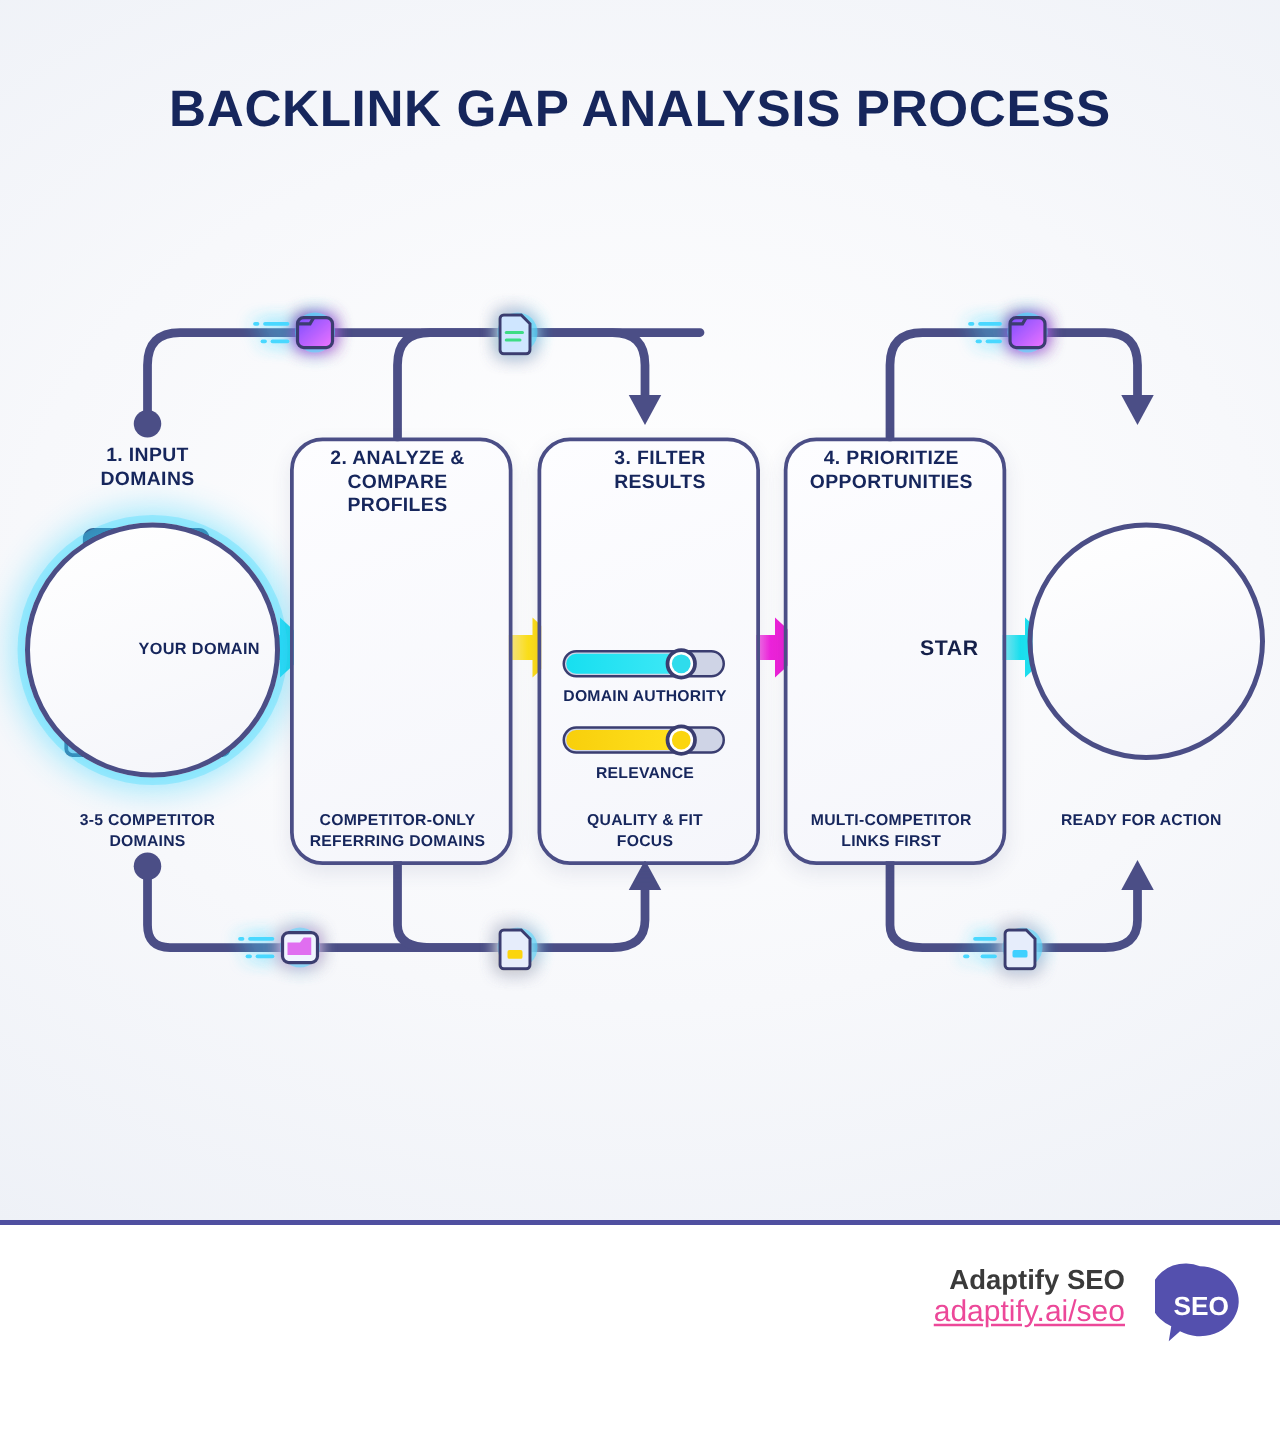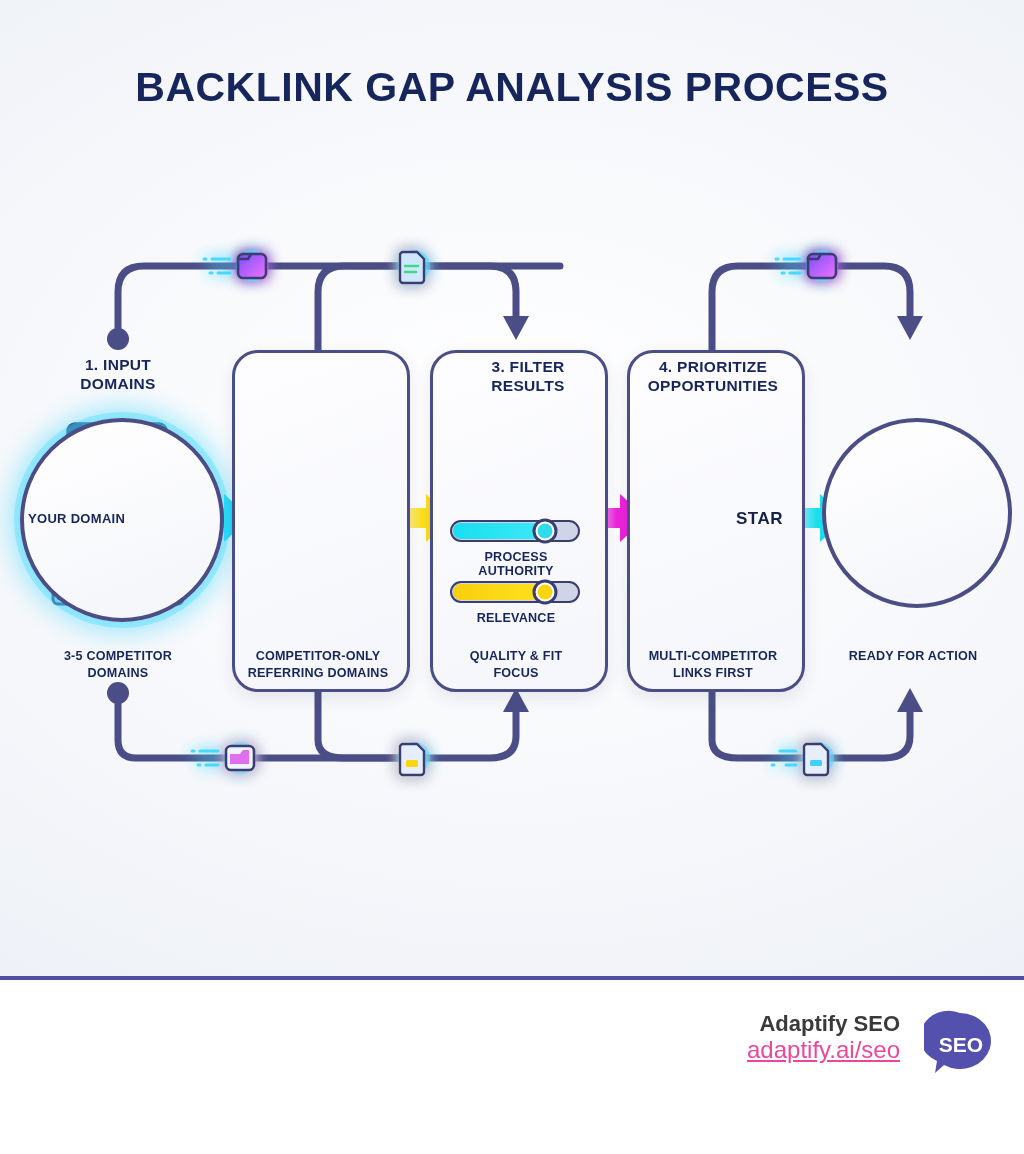--- a/index.html
+++ b/index.html
@@ -66,21 +66,21 @@
     position:absolute;
     border:4px solid #4b4e86;
     border-radius:50%;
     background:linear-gradient(160deg,#ffffff 0%,#f4f5fa 100%);
   }
   .circle.glow{
     box-shadow:0 0 0 6px rgba(60,220,255,.33), 0 0 26px 10px rgba(40,210,255,.45);
   }
   
   .inner-label{
-    position:absolute;text-align:left;
+    position:absolute;text-align:right;
     font-size:13px;font-weight:bold;color:#16265c;letter-spacing:.3px;
   }
   .slider-label{
     position:absolute;text-align:center;width:100%;
     font-size:12.6px;font-weight:bold;color:#16265c;letter-spacing:.2px;
   }
   .star-label{
     position:absolute;font-size:17px;font-weight:bold;color:#15204a;letter-spacing:.5px;
   }
   
@@ -451,20 +451,25 @@
 
     <div class="card" style="left:627px;top:350px;width:172px;height:336px;"></div>
 
     <div class="circle" style="left:822px;top:418px;width:182px;height:182px;"></div>
 
     <div class="step-heading" style="left:18px;top:355px;width:200px;">
       <div>1. INPUT</div>
       <div>DOMAINS</div>
     </div>
 
+    <div class="step-heading" style="left:232px;top:357px;width:172px;">
+      <div>2. ANALYZE &amp;</div>
+      <div>COMPARE</div>
+      <div>PROFILES</div>
+    </div>
 
     <div class="step-heading" style="left:430px;top:357px;width:172px;padding-left:12px;">
       <div>3. FILTER</div>
       <div>RESULTS</div>
     </div>
 
     <div class="step-heading" style="left:620px;top:357px;width:186px;">
       <div>4. PRIORITIZE</div>
       <div>OPPORTUNITIES</div>
     </div>
@@ -474,21 +479,21 @@
 
     <div class="star-label" style="left:736px;top:509px;">STAR</div>
 
     <div style="position:absolute;left:450px;top:520px;width:132px;">
       <div class="slider">
         <div class="fill" style="background:linear-gradient(90deg,#17dff0,#3fe8f6);"></div>
         <div class="knob" style="left:74%;">
           <i style="background:#2fdcec;"></i>
         </div>
       </div>
-      <div class="slider-label" style="top:30px;">PROCESS AUTHORITY</div>
+      <div class="slider-label" style="top:30px;">DOMAIN AUTHORITY</div>
     </div>
 
     <div style="position:absolute;left:450px;top:581px;width:132px;">
       <div class="slider">
         <div class="fill" style="background:linear-gradient(90deg,#f8cf0c,#ffe11e);"></div>
         <div class="knob" style="left:74%;">
           <i style="background:#fbd50e;"></i>
         </div>
       </div>
       <div class="slider-label" style="top:30px;">RELEVANCE</div>

